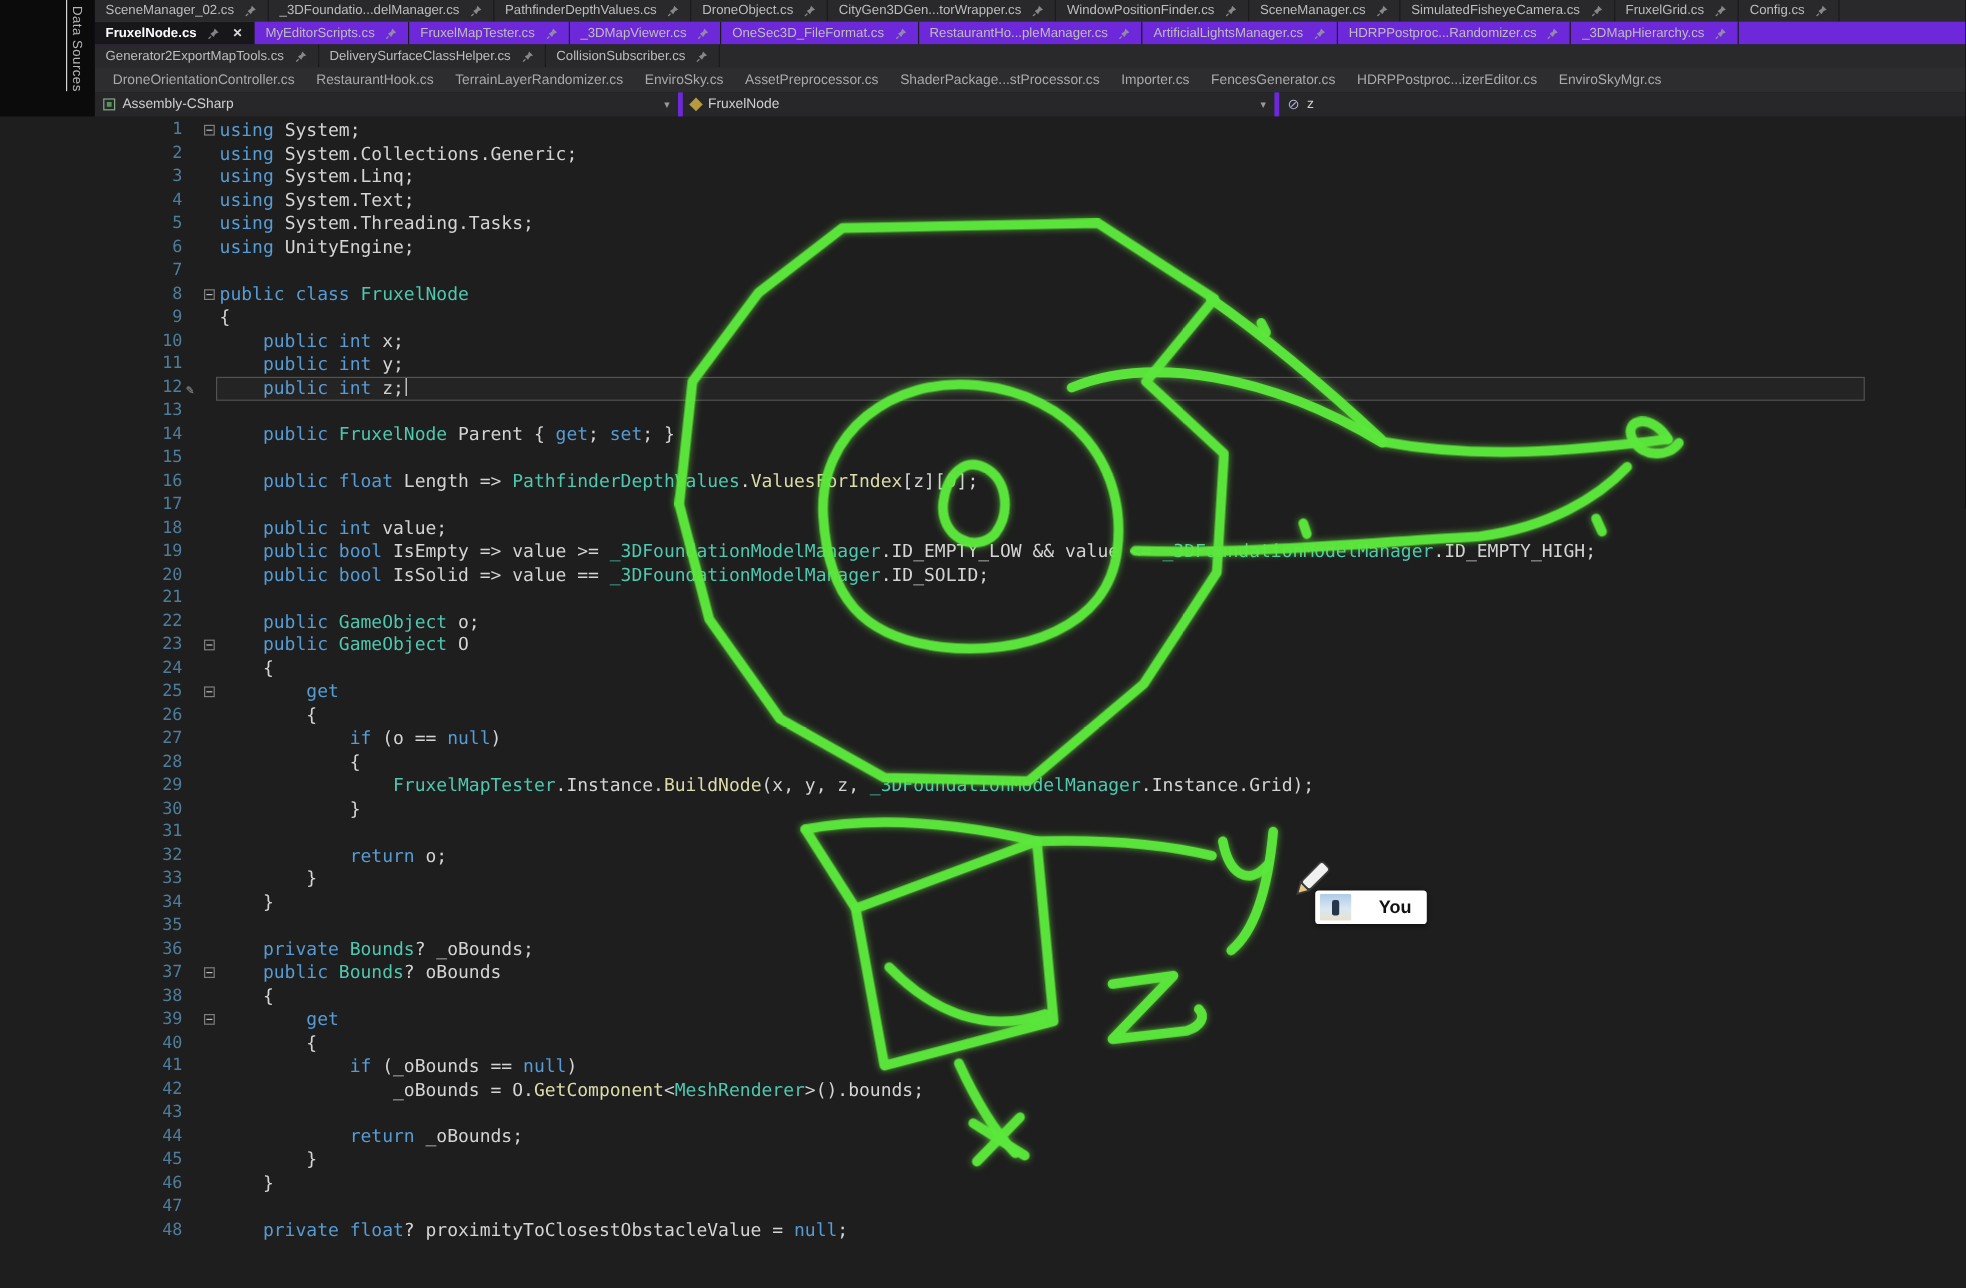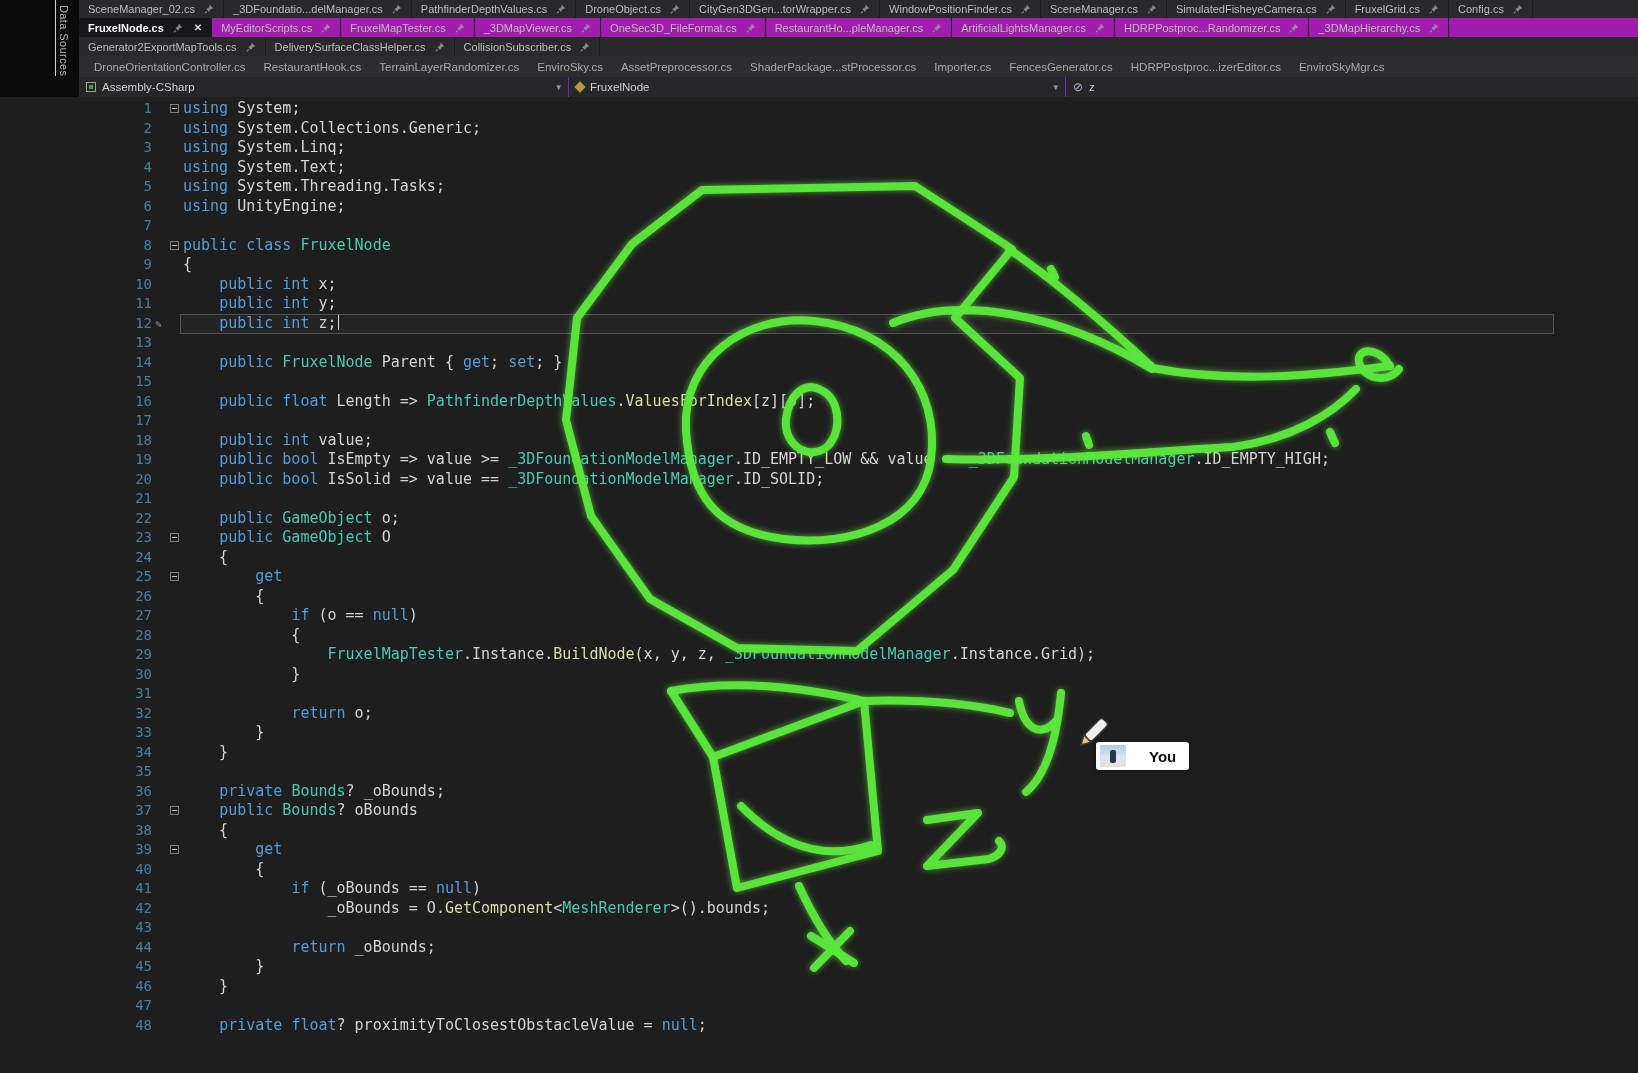--- a/index.html
+++ b/index.html
@@ -10,34 +10,34 @@
   
   .left-dock{position:absolute;top:0;left:0;width:79px;height:97px;background:#0b0b0b;z-index:6}
   .dock-edge{position:absolute;top:0;left:55px;width:1px;height:76px;background:#d6d6d6}
   .dock-label{position:absolute;top:5px;left:58px;writing-mode:vertical-rl;
               font-size:11px;color:#b5b5b5;letter-spacing:.4px;white-space:nowrap}
 
   
   .tab-rows{position:absolute;top:0;left:79px;right:0;z-index:5}
   .tab-row{display:flex;align-items:center;overflow:hidden}
   .row1{height:18px;background:#29292c}
-  .row2{height:19px;background:#a21caf}
+  .row2{height:19px;background:#6d28d9}
   .row3{height:19px;background:#29292c}
   .row4{height:21px;background:#2d2d30;padding:0 60px 0 6px}
   .tab{display:flex;align-items:center;gap:9px;height:100%;padding:0 9px;font-size:11px;
        color:#bdbdbd;border-right:1px solid #1b1b1d;white-space:nowrap;cursor:default}
   .row4 .tab{border:none;color:#a9a9a9;font-size:11.5px}
   .tab.active{background:#17171a;color:#fff;font-weight:bold}
   .pin{display:inline-flex;width:10px;height:10px;opacity:.8}
   .close{font-size:10px;color:#dadada;margin-left:2px}
 
   
   .navbar{position:absolute;top:77px;left:79px;right:0;height:20px;background:#27272a;
           display:flex;align-items:center;font-size:11.5px;color:#cfcfcf;z-index:5}
-  .combo{display:flex;align-items:center;height:100%;padding:0 7px;gap:6px;border-right:1px solid #6d28d9}
+  .combo{display:flex;align-items:center;height:100%;padding:0 7px;gap:6px;border-right:4px solid #6d28d9}
   .combo .chev{margin-left:auto;font-size:9px;color:#9a9a9a}
   .combo1{width:490px}
   .combo2{width:497px}
   .combo3{flex:1;border-right:none}
   .proj-icon{width:10px;height:10px;border:1px solid #7fae7f;display:inline-block;position:relative}
   .proj-icon::after{content:"";position:absolute;inset:2px;background:#5b8f5b}
   .class-icon{width:8px;height:8px;background:#b89a3e;transform:rotate(45deg);display:inline-block}
   .member-icon{color:#aab0cf;font-size:12px;line-height:1}
 
   

